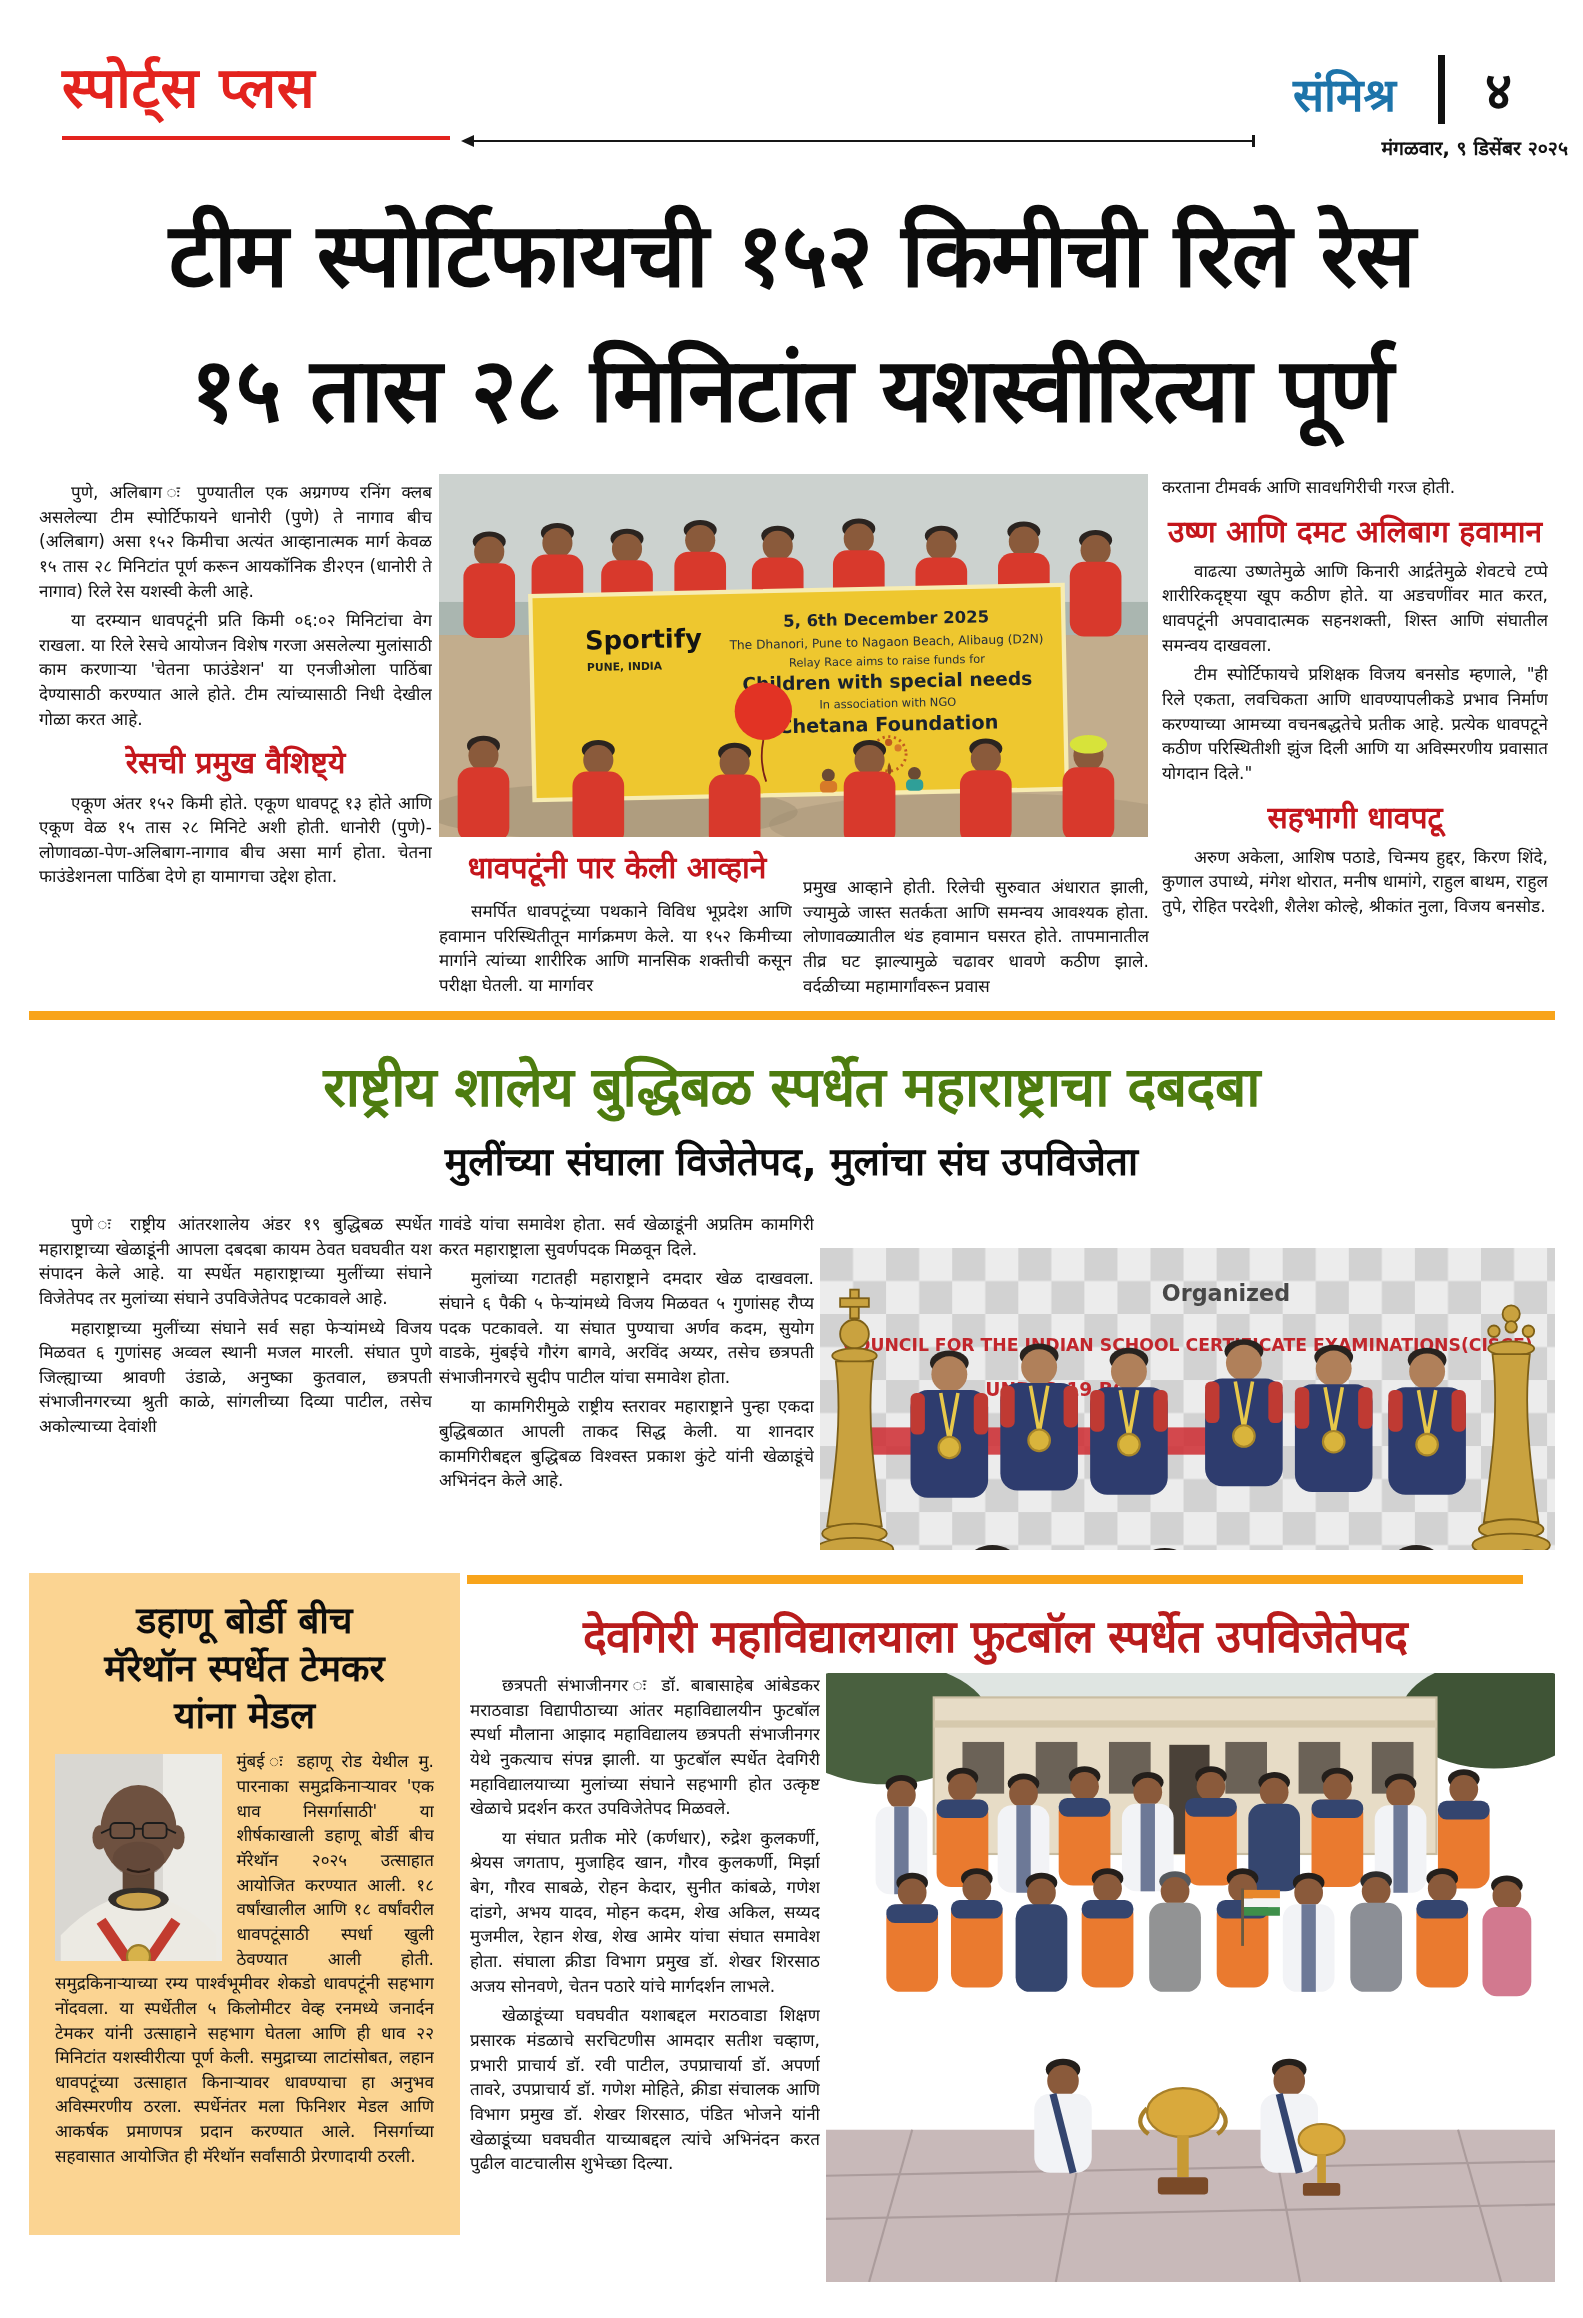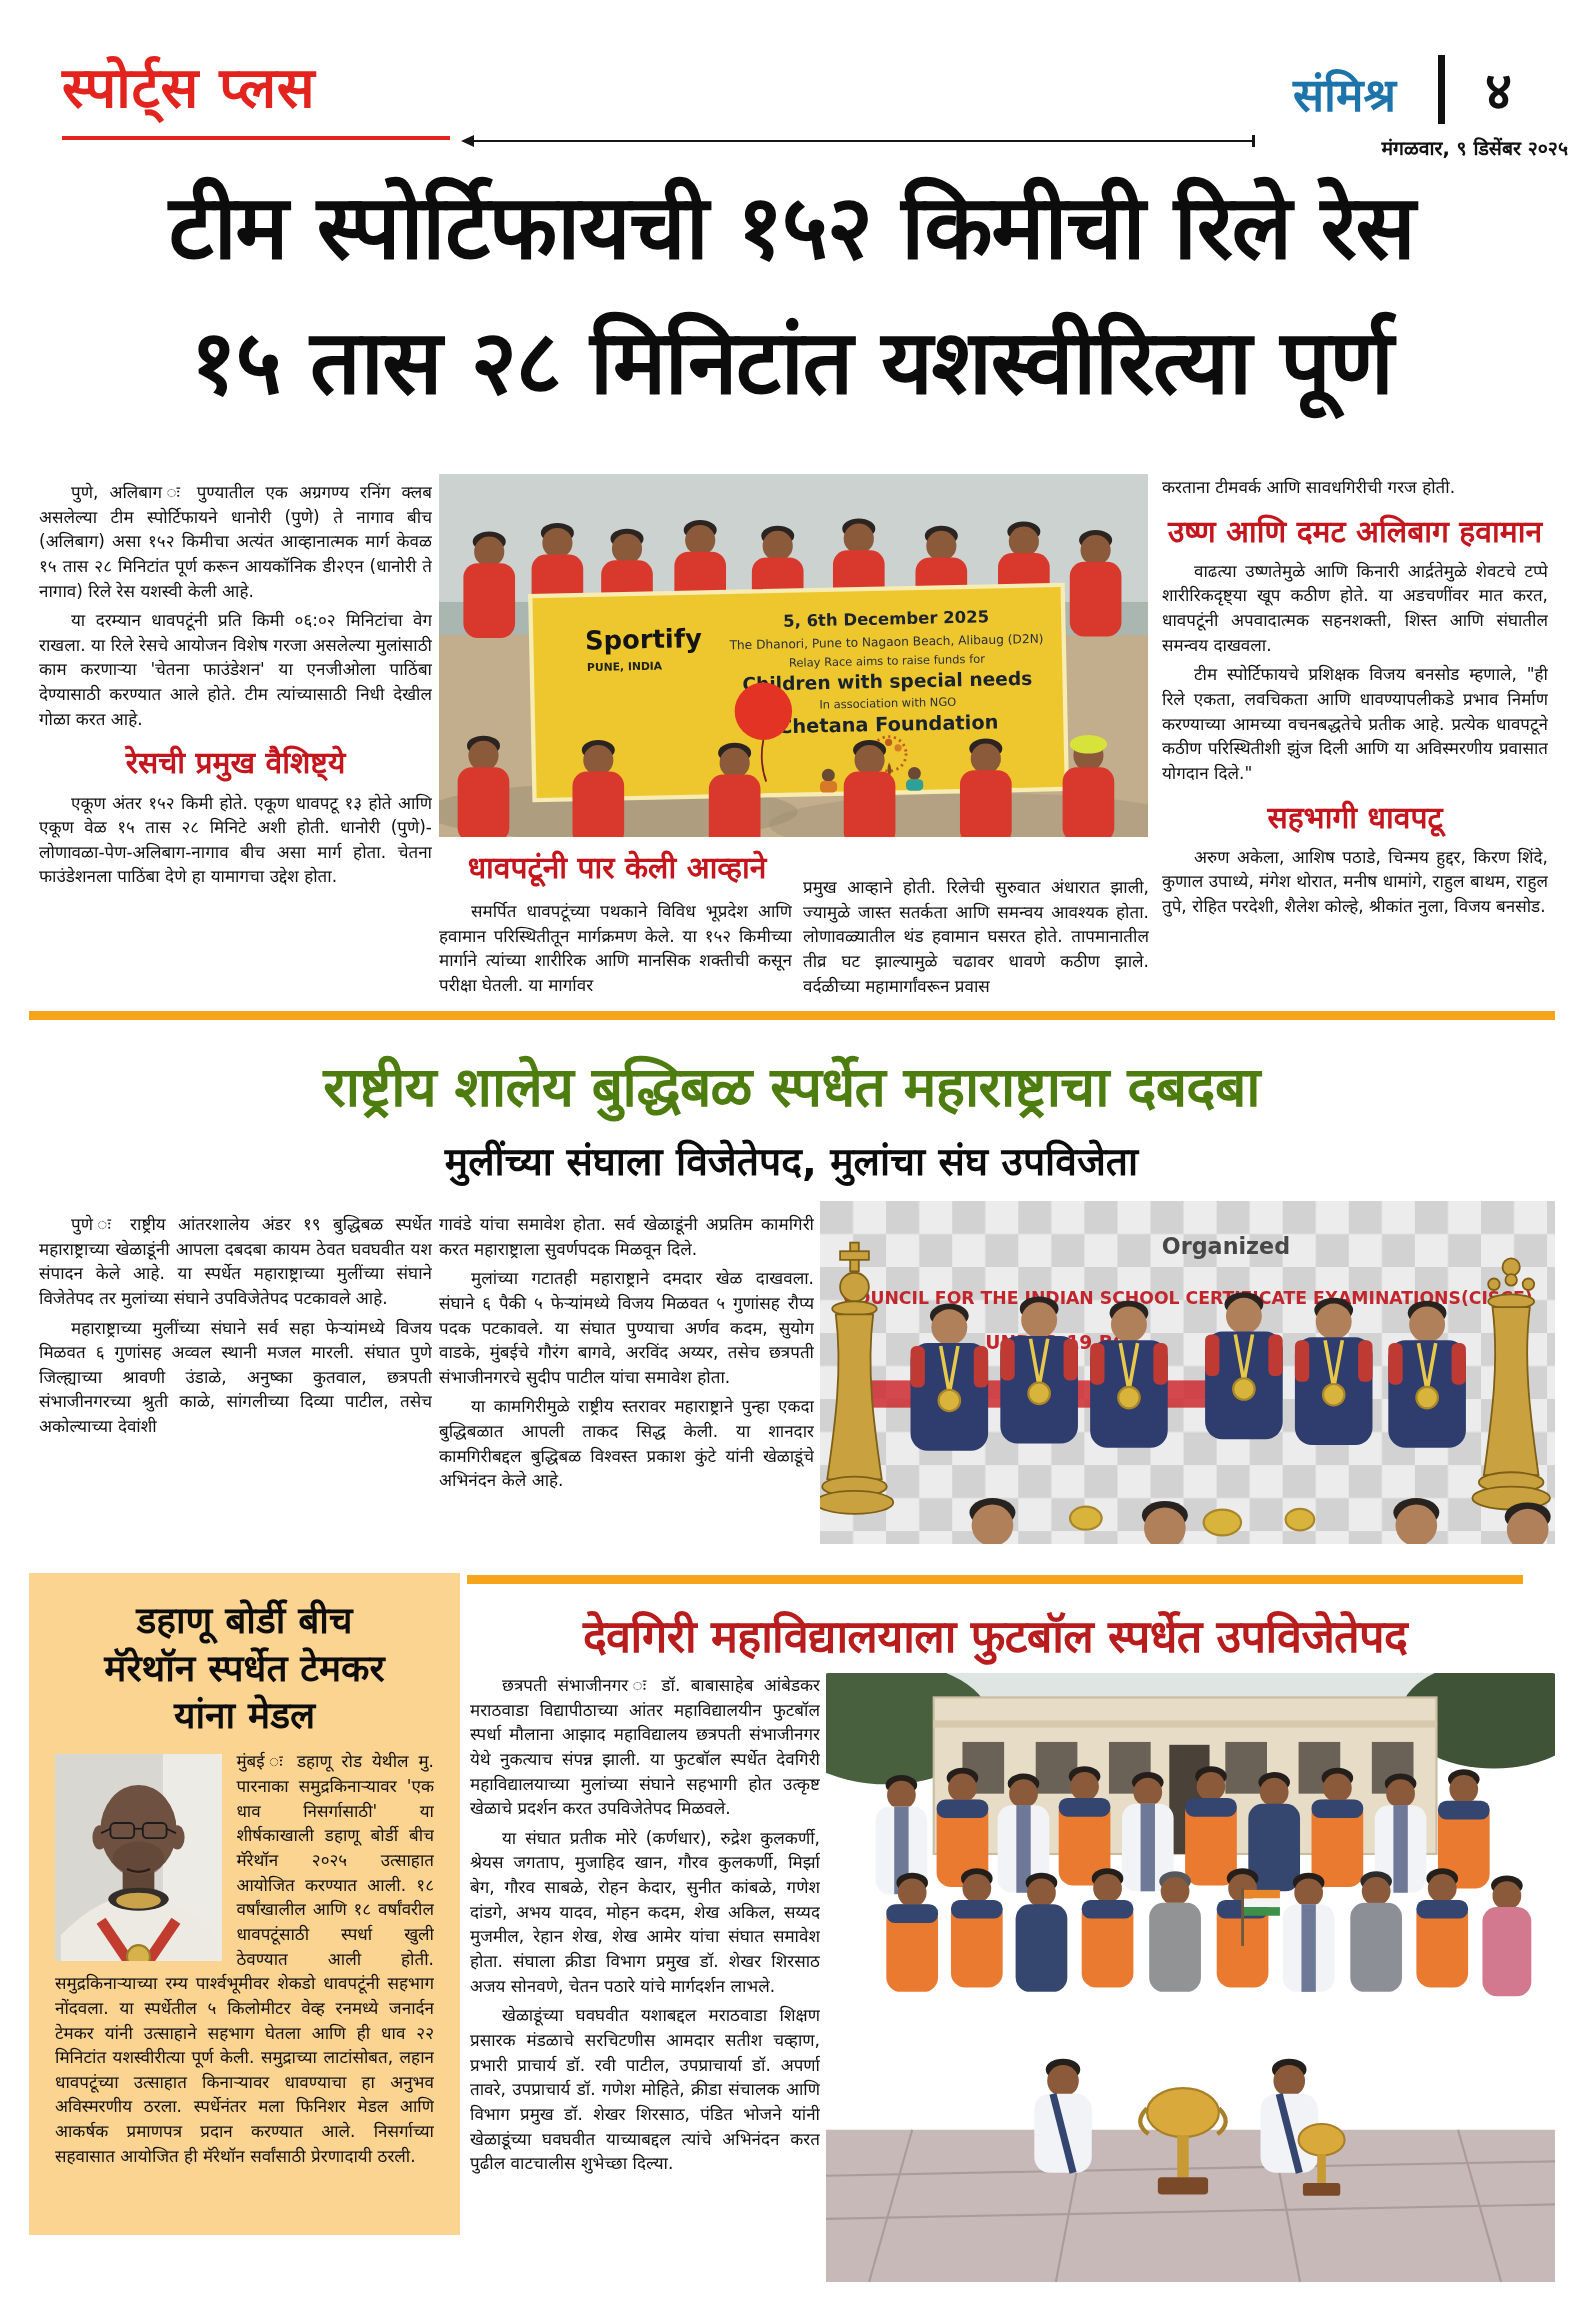--- a/index.html
+++ b/index.html
@@ -13,41 +13,41 @@
   .masthead-rule{left:62px;top:136px;width:388px;height:4.3px;background:#e3231e;}
   .header-rule{left:468px;top:140px;width:787px;height:2.2px;background:#161616;}
   .header-rule:before{content:"";position:absolute;left:-13px;top:-5px;border:6.5px solid transparent;border-right:13px solid #161616;}
   .header-rule:after{content:"";position:absolute;right:0;top:-5px;width:2.9px;height:12.2px;background:#161616;}
   .section-box{left:1293px;top:53px;display:flex;align-items:flex-end;gap:29px;}
   .section-name{font-size:46px;font-weight:bold;color:#1d74aa;}
   .section-bar{width:6.5px;height:69px;background:#111;margin:0 11.5px 0 13px;}
   .page-number{font-size:52px;font-weight:bold;color:#111;}
   .edition-date{left:1221px;top:134px;width:347px;text-align:right;font-size:19.4px;font-weight:bold;color:#111;}
   
-  .lead-headline{left:43px;top:160px;width:1497px;text-align:center;font-weight:bold;color:#0c0c0c;font-size:89px;line-height:1.52;letter-spacing:-1.4px;}
+  .lead-headline{left:43px;top:188px;width:1497px;text-align:center;font-weight:bold;color:#0c0c0c;font-size:89px;line-height:1.52;letter-spacing:-1.4px;}
   .news{font-size:17px;line-height:1.45;text-align:justify;overflow:hidden;}
   .news p{margin:0 0 5px 0;text-indent:32px;}
   .news p.noindent{text-indent:0;}
   .redhead{color:#c4161c;font-weight:bold;text-align:center;font-size:30px;line-height:1.25;margin:13px 0 8.6px;}
   .col-left{left:39px;top:480px;width:393px;height:526px;}
   .col-right{left:1162px;top:475px;width:386px;height:531px;}
   .photo-frame{overflow:hidden;}
   .photo-frame svg{display:block;}
   .lead-photo{left:439px;top:474px;width:709px;height:363px;}
   .challenges-head{left:439px;top:849px;width:356px;}
   .challenges-col-a{left:439px;top:899px;width:353px;height:105px;}
   .challenges-col-b{left:803px;top:875px;width:346px;height:129px;}
   .divider{background:#f8a41b;}
   .divider-1{left:29px;top:1011px;width:1526px;height:9.3px;}
   
   .chess-headline{left:43px;top:1047px;width:1497px;text-align:center;font-weight:bold;font-size:55px;color:#4d7c0f;letter-spacing:-0.7px;}
   .chess-subheadline{left:43px;top:1133px;width:1497px;text-align:center;font-weight:bold;font-size:39px;color:#0c0c0c;}
   .chess-col-1{left:39px;top:1212px;width:393px;height:337px;}
   .chess-col-2{left:439px;top:1212px;width:375px;height:337px;}
-  .chess-photo{left:820px;top:1201px;width:735px;height:343px;}
+  .chess-photo{left:820px;top:1248px;width:735px;height:302px;}
   
   .marathon-card{left:29px;top:1573px;width:431px;height:662px;background:#fbd492;box-sizing:border-box;padding:24.4px 26px;}
   .marathon-headline{font-size:37px;font-weight:bold;text-align:center;line-height:1.28;color:#0d0d0d;}
   .marathon-body{margin-top:10px;font-size:17px;line-height:1.45;text-align:justify;overflow:hidden;height:460px;}
   .marathon-photo{float:left;width:167px;height:207px;margin:4.3px 14.4px 5.7px 0;}
   
   .divider-2{left:467px;top:1575px;width:1056px;height:8.6px;}
   .football-headline{left:470px;top:1604px;width:1050px;text-align:center;font-weight:bold;font-size:45px;color:#b91c1c;letter-spacing:-0.7px;}
   .football-col{left:470px;top:1673px;width:350px;height:638px;}
   .football-photo{left:826px;top:1673px;width:729px;height:609px;}

